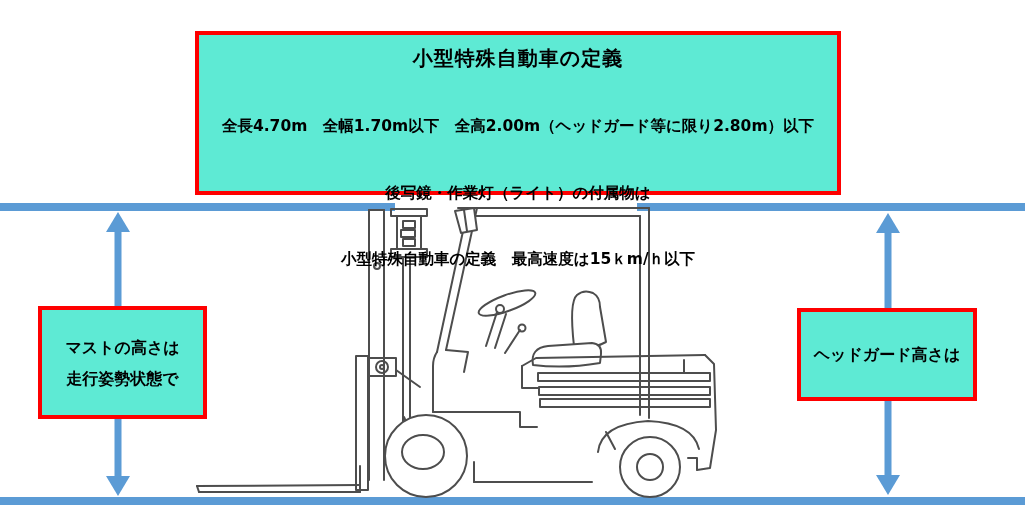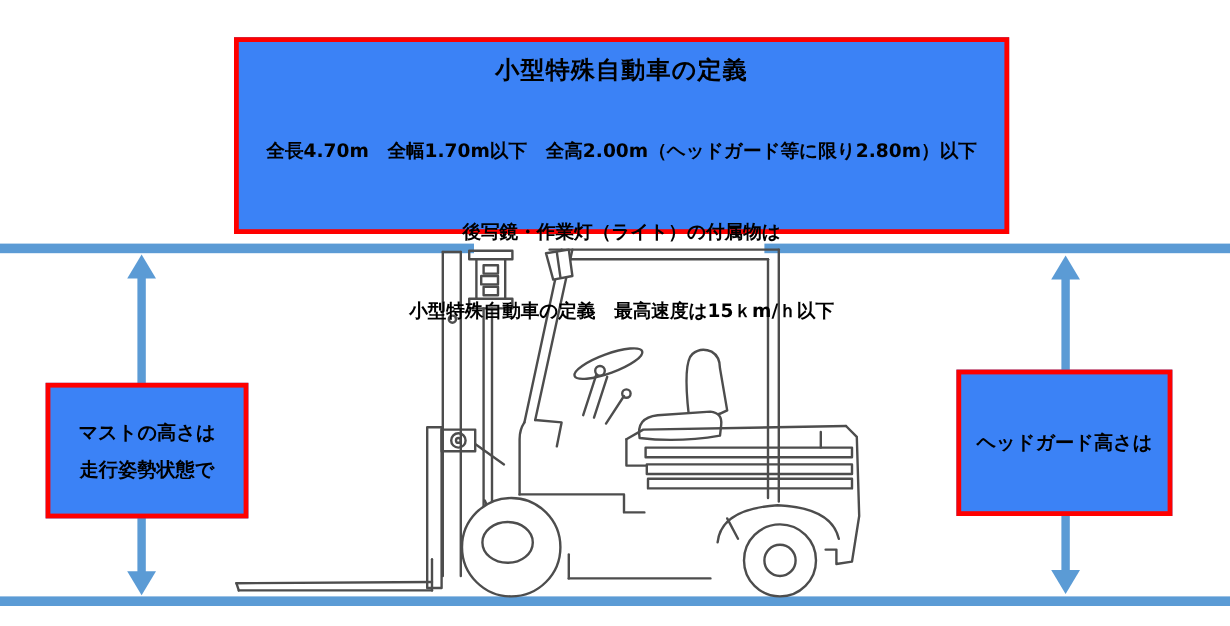--- a/index.html
+++ b/index.html
@@ -3,32 +3,32 @@
 <meta charset="utf-8">
 <style>
   * { margin:0; padding:0; box-sizing:border-box; }
   body { background:#fff; font-family:"DejaVu Sans","Liberation Sans",sans-serif; }
   .canvas {
     position:relative; width:1025px; height:522px; background:#ffffff;
     overflow:hidden; color:#000;
   }
   .diagram-svg { position:absolute; left:0; top:0; z-index:1; }
   .redbox {
-    position:absolute; background:#3b82f6; border:4px solid #fe0000;
+    position:absolute; background:#5eead4; border:4px solid #fe0000;
     display:flex; flex-direction:column; align-items:center; justify-content:center;
     text-align:center; font-weight:bold; color:#000; z-index:2;
   }
   .defbox {
     left:195px; top:31px; width:646px; height:164px;
     justify-content:flex-start; padding-top:7px;
   }
   .def-title { font-size:20px; line-height:32px; letter-spacing:1px; }
   .def-line  { font-size:15.5px; line-height:28.5px; white-space:nowrap;margin-top:38px; }
-  .mastbox { left:38px; top:319px; width:169px; height:113px; font-size:16px; line-height:31px; }
-  .hgbox   { left:797px; top:308px; width:180px; height:122px; font-size:16px; line-height:34px; }
+  .mastbox { left:38px; top:306px; width:169px; height:113px; font-size:16px; line-height:31px; }
+  .hgbox   { left:797px; top:308px; width:180px; height:93px; font-size:16px; line-height:34px; }
 </style>
 </head>
 <body>
 
 <div class="canvas">
 
   <svg class="diagram-svg" width="1025" height="522" viewBox="0 0 1025 522">
 
     <g fill="#5B9BD5" stroke="none">
       <rect x="0" y="203" width="395" height="8"></rect>

